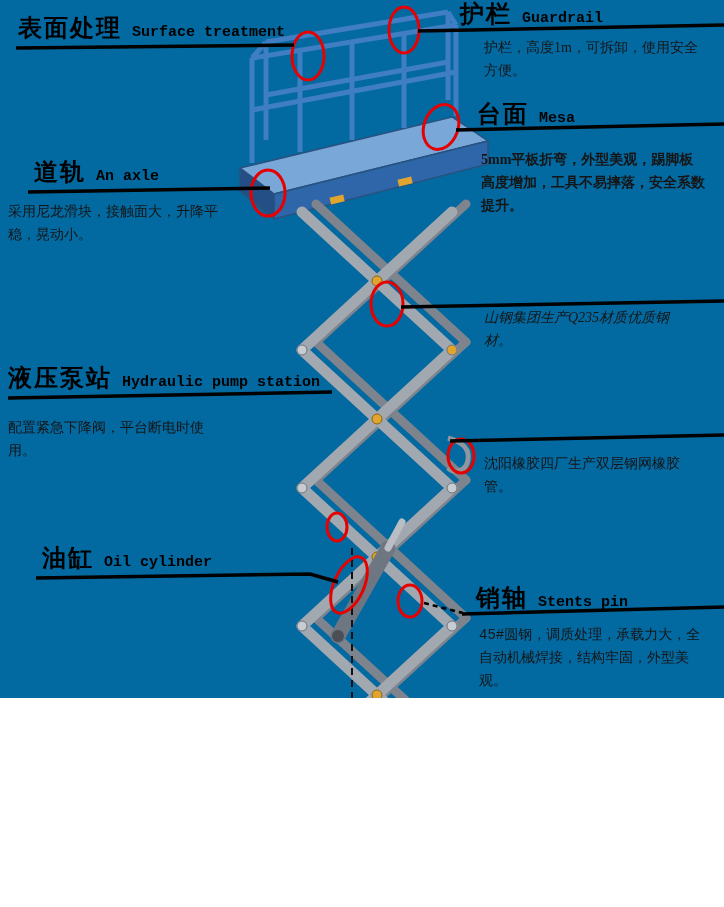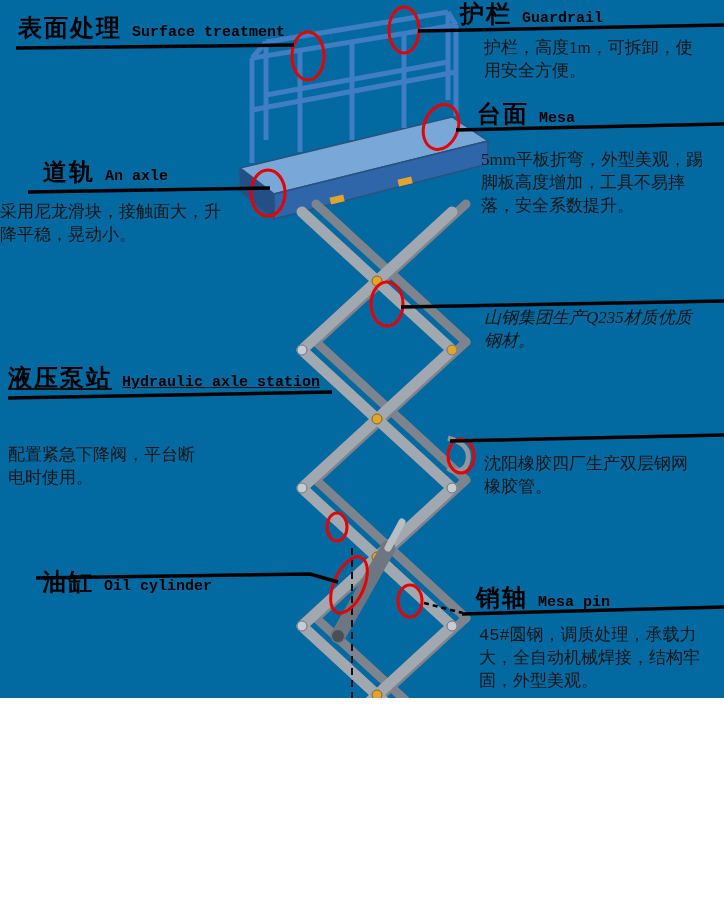--- a/index.html
+++ b/index.html
@@ -7,21 +7,21 @@
     position:relative;width:724px;height:698px;background:#0369a1;overflow:hidden;
     font-family:"Liberation Sans","DejaVu Sans",sans-serif;color:#111;
   }
   .art{position:absolute;left:0;top:0;width:724px;height:907px;}
   .anno{position:absolute;}
   .anno .title{display:flex;align-items:baseline;gap:10px;white-space:nowrap;}
   .cn{font-size:24px;font-weight:bold;letter-spacing:2px;color:#000;}
   .en{font-size:15px;font-weight:bold;font-family:"Liberation Mono","DejaVu Sans Mono",monospace;color:#000;}
   .desc{
     position:absolute;font-family:"Liberation Serif","DejaVu Serif",serif;
-    font-size:17px;line-height:23px;color:#151515;font-weight:500;
+    font-size:14px;line-height:23px;color:#151515;font-weight:500;
   }
   .gap-wide{gap:34px;}
 </style>
 </head>
 <body>
 
 <div class="canvas">
 
   <svg class="art" viewBox="0 0 724 907" aria-hidden="true">
 
@@ -171,64 +171,64 @@
     </g>
   </svg>
 
   <div class="anno" style="left:18px;top:12px;">
     <div class="title">
       <span class="cn">表面处理</span>
       <span class="en">Surface treatment</span>
     </div>
   </div>
 
-  <div class="anno" style="left:34px;top:156px;margin-left:9px;">
+  <div class="anno" style="left:34px;top:156px;">
     <div class="title">
       <span class="cn">道轨</span>
       <span class="en">An axle</span>
     </div>
   </div>
-  <div class="desc" style="left:0;top:200px;width:232px;">采用尼龙滑块，接触面大，升降平稳，晃动小。</div>
-
-  <div class="anno" style="left:8px;top:362px;text-decoration:underline;">
+  <div class="desc" style="left:8px;top:200px;width:232px;">采用尼龙滑块，接触面大，升降平稳，晃动小。</div>
+
+  <div class="anno" style="left:8px;top:362px;">
     <div class="title">
       <span class="cn">液压泵站</span>
-      <span class="en">Hydraulic axle station</span>
-    </div>
-  </div>
-  <div class="desc" style="left:8px;top:416px;width:200px;margin-top:27px;">配置紧急下降阀，平台断电时使用。</div>
-
-  <div class="anno" style="left:42px;top:542px;margin-top:24px;">
+      <span class="en">Hydraulic pump station</span>
+    </div>
+  </div>
+  <div class="desc" style="left:8px;top:416px;width:200px;">配置紧急下降阀，平台断电时使用。</div>
+
+  <div class="anno" style="left:42px;top:542px;">
     <div class="title">
       <span class="cn">油缸</span>
       <span class="en">Oil cylinder</span>
     </div>
   </div>
 
   <div class="anno" style="left:460px;top:-2px;">
     <div class="title gap-wide">
       <span class="cn">护栏</span>
       <span class="en">Guardrail</span>
     </div>
   </div>
   <div class="desc" style="left:484px;top:36px;width:220px;">护栏，高度1m，可拆卸，使用安全方便。</div>
 
   <div class="anno" style="left:477px;top:98px;">
     <div class="title gap-wide">
       <span class="cn">台面</span>
       <span class="en">Mesa</span>
     </div>
   </div>
-  <div class="desc" style="left:481px;top:148px;width:224px;">5mm平板折弯，外型美观，踢脚板高度增加，工具不易摔落，安全系数提升。</div>
+  <div class="desc" style="left:481px;top:148px;width:224px;font-weight:bold;">5mm平板折弯，外型美观，踢脚板高度增加，工具不易摔落，安全系数提升。</div>
 
   <div class="desc" style="left:484px;top:306px;width:212px;font-style:italic;">山钢集团生产Q235材质优质钢材。</div>
 
   <div class="desc" style="left:484px;top:452px;width:204px;">沈阳橡胶四厂生产双层钢网橡胶管。</div>
 
   <div class="anno" style="left:476px;top:582px;">
     <div class="title gap-wide">
       <span class="cn">销轴</span>
-      <span class="en">Mesa pin</span>
+      <span class="en">Stents pin</span>
     </div>
   </div>
   <div class="desc" style="left:479px;top:624px;width:234px;font-family:Liberation Mono, monospace;">45#圆钢，调质处理，承载力大，全自动机械焊接，结构牢固，外型美观。</div>
 
 </div>
 
 </body></html>

